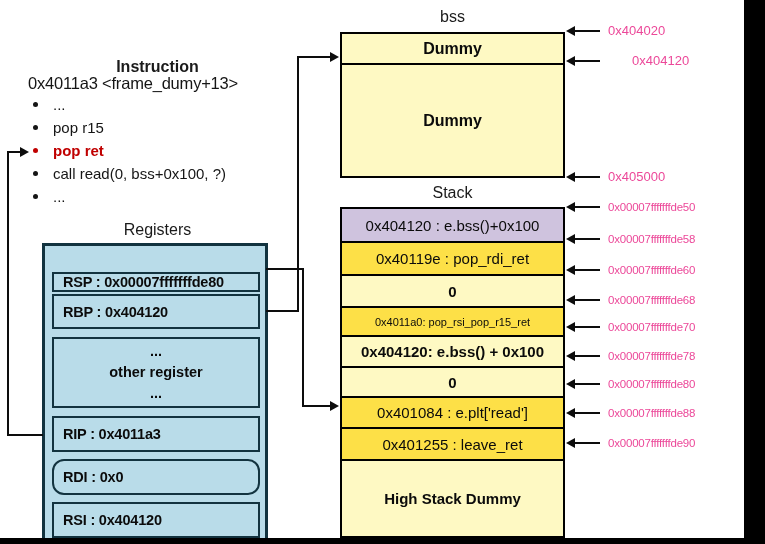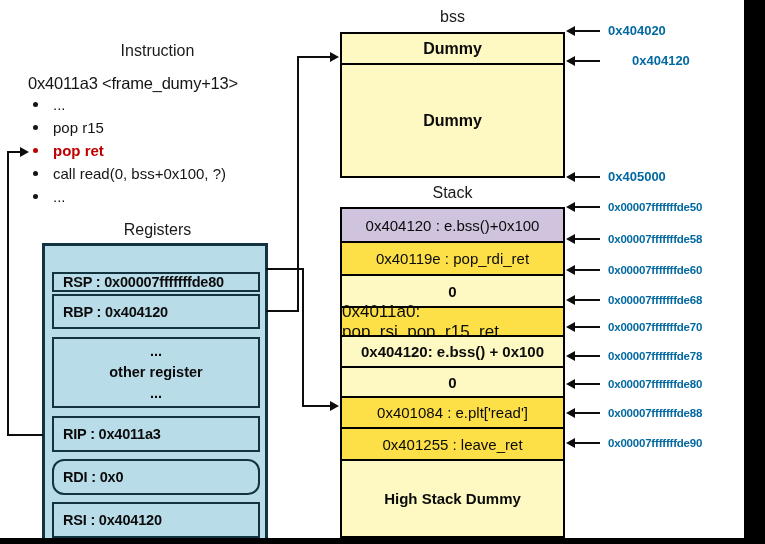--- a/index.html
+++ b/index.html
@@ -25,36 +25,36 @@
   .reg-other{background:#b9dce9;border:2px solid #12333f;font-weight:bold;font-size:14.5px;
            display:flex;flex-direction:column;align-items:center;justify-content:center;line-height:21px;color:#0b0b0b;}
   
   .mem-box{border:2px solid #000;background:#f0f0f0;display:flex;flex-direction:column;overflow:hidden;}
   .mem-row{display:flex;align-items:center;justify-content:center;font-size:15px;color:#0b0b0b;
            border-bottom:2px solid #000;flex:0 0 auto;}
   .mem-row.last{border-bottom:none;flex:1 1 auto;}
   .fill-gray{background:#fef9c3;font-weight:bold;}
   .fill-purple{background:#cfc3de;}
   .fill-red{background:#fde047;}
-  .sm{font-size:17px;}
+  .sm{font-size:11px;}
   .dummy{font-size:16px;}
   
   .line{background:#0d0d0d;}
   .arr-right{width:0;height:0;border-top:5px solid transparent;border-bottom:5px solid transparent;border-left:9px solid #0d0d0d;}
   .arr-left{width:0;height:0;border-top:5px solid transparent;border-bottom:5px solid transparent;border-right:9px solid #0d0d0d;}
-  .addr{font-weight:bold;color:#0369a1;white-space:nowrap;text-align:right;}
+  .addr{font-weight:normal;color:#ec4899;white-space:nowrap;text-align:right;}
   .addr.bss-a{font-size:13px;}
   .addr.stk-a{font-size:11.5px;letter-spacing:-0.2px;}
 </style>
 </head>
 <body>
 
 <div id="canvas">
 
-  <div class="abs title" style="left:55px;top:42px;width:205px;">Instruction</div>
+  <div class="abs title" style="left:55px;top:58px;width:205px;font-weight:bold;">Instruction</div>
   <div class="abs inst-header" style="left:28px;top:74px;">0x4011a3 &lt;frame_dumy+13&gt;</div>
 
   <div class="abs" style="left:30px;top:93px;width:260px;">
     <div class="inst-item">
       <span class="dot"></span>
       <span>...</span>
     </div>
     <div class="inst-item">
       <span class="dot"></span>
       <span>pop r15</span>

